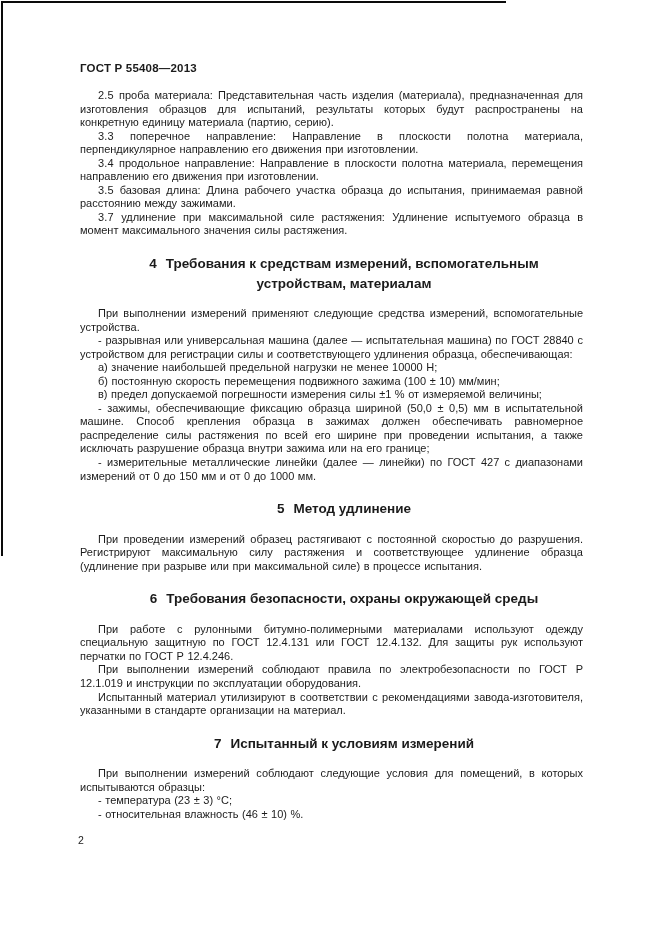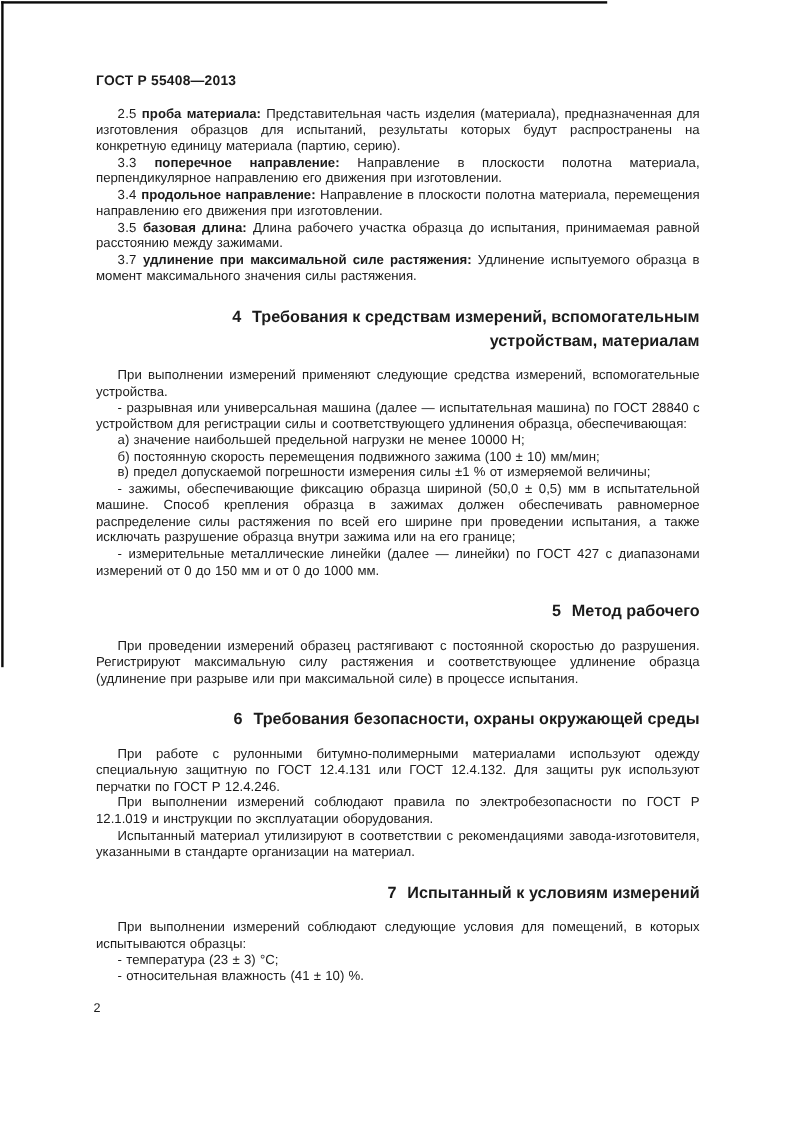--- a/index.html
+++ b/index.html
@@ -28,26 +28,26 @@
   }
   .bp {
     margin: 0;
     font-size: 11px;
     line-height: 13.55px;
     text-align: justify;
     text-indent: 18px;
     word-spacing: 0.5px;
   }
   .bp .dnum { letter-spacing: 0.2px; }
-  .bp .term { font-weight: bold; }
+  .bp .term { font-weight: normal; }
   .sh {
     margin: 16px 0 14px 25px;
     font-size: 13.5px; font-weight: bold;
     line-height: 19.5px;
-    text-align: right;
+    text-align: center;
   }
   .sh .hnum { margin-right: 9px; }
   .pgnum {
     margin: 13px 0 0 -2px;
     font-size: 10.5px;
     text-indent: 0;
     text-align: left;
   }
 </style>
 </head>
@@ -73,30 +73,30 @@
   <p class="sh"><span class="hnum">4</span><span>Требования к средствам измерений, вспомогательным устройствам, материалам</span></p>
 
   <p class="bp">При выполнении измерений применяют следующие средства измерений, вспомогательные устройства.</p>
   <p class="bp">- разрывная или универсальная машина (далее — испытательная машина) по ГОСТ 28840 с устройством для регистрации силы и соответствующего удлинения образца, обеспечивающая:</p>
   <p class="bp">а)  значение наибольшей предельной нагрузки не менее 10000 Н;</p>
   <p class="bp">б)  постоянную скорость перемещения подвижного зажима (100 ± 10) мм/мин;</p>
   <p class="bp">в)  предел допускаемой погрешности измерения силы ±1 % от измеряемой величины;</p>
   <p class="bp">- зажимы, обеспечивающие фиксацию образца шириной (50,0 ± 0,5) мм в испытательной машине. Способ крепления образца в зажимах должен обеспечивать равномерное распределение силы растяжения по всей его ширине при проведении испытания, а также исключать разрушение образца внутри зажима или на его границе;</p>
   <p class="bp">- измерительные металлические линейки (далее — линейки) по ГОСТ 427 с диапазонами измерений от 0 до 150 мм и от 0 до 1000 мм.</p>
 
-  <p class="sh"><span class="hnum">5</span><span>Метод рабочего</span></p>
+  <p class="sh"><span class="hnum">5</span><span>Метод удлинение</span></p>
 
   <p class="bp">При проведении измерений образец растягивают с постоянной скоростью до разрушения. Регистрируют максимальную силу растяжения и соответствующее удлинение образца (удлинение при разрыве или при максимальной силе) в процессе испытания.</p>
 
   <p class="sh"><span class="hnum">6</span><span>Требования безопасности, охраны окружающей среды</span></p>
 
   <p class="bp">При работе с рулонными битумно-полимерными материалами используют одежду специальную защитную по ГОСТ 12.4.131 или ГОСТ 12.4.132. Для защиты рук используют перчатки по ГОСТ Р 12.4.246.</p>
   <p class="bp">При выполнении измерений соблюдают правила по электробезопасности по ГОСТ Р 12.1.019 и инструкции по эксплуатации оборудования.</p>
   <p class="bp">Испытанный материал утилизируют в соответствии с рекомендациями завода-изготовителя, указанными в стандарте организации на материал.</p>
 
   <p class="sh"><span class="hnum">7</span><span>Испытанный к условиям измерений</span></p>
 
   <p class="bp">При выполнении измерений соблюдают следующие условия для помещений, в которых испытываются образцы:</p>
   <p class="bp">- температура (23 ± 3) °C;</p>
-  <p class="bp">- относительная влажность (41 ± 10) %.</p>
+  <p class="bp">- относительная влажность (46 ± 10) %.</p>
 
   <p class="bp pgnum">2</p>
 </div>
 
 </body></html>

